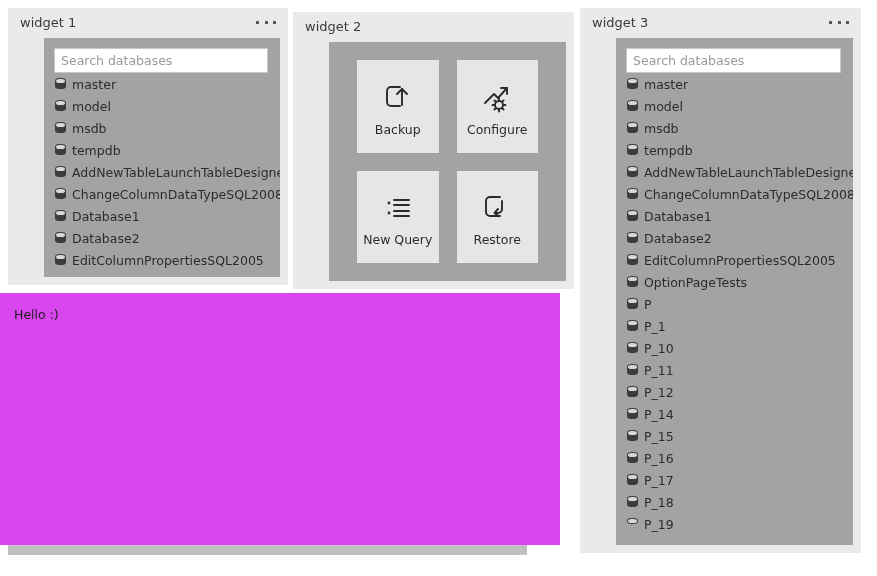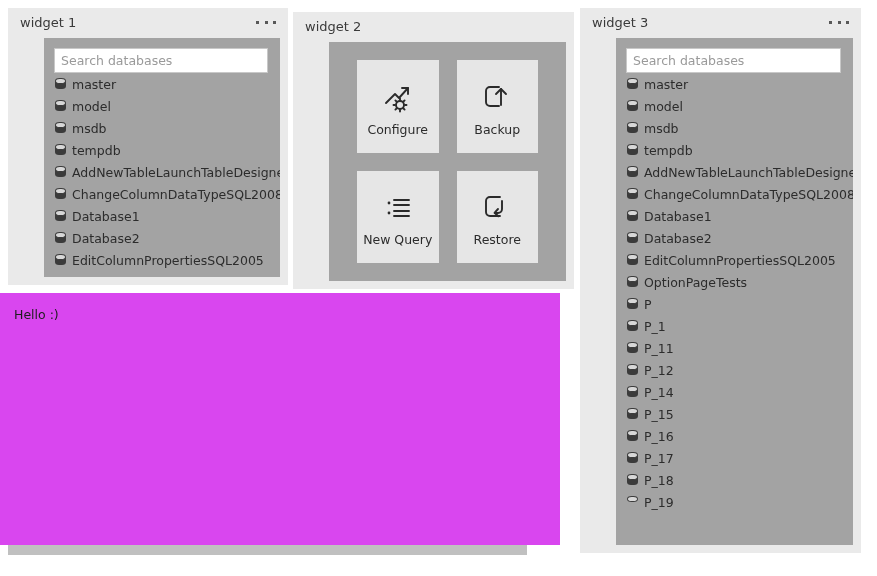--- a/index.html
+++ b/index.html
@@ -259,37 +259,37 @@
 
   <div class="widget" id="widget-2" style="left:293px; top:12px; width:281px; height:277px;">
     <div class="widget-header">
       <div class="widget-title">widget 2</div>
     </div>
     <div class="widget-body">
       <div class="tiles" id="w2-tiles">
           <div class="tile">
             <div class="tile-icon">
               <svg width="34" height="34" viewBox="0 0 34 34" fill="none" stroke="#2b2b2b" stroke-width="1.9" stroke-linecap="round" stroke-linejoin="round">
+                <path d="M19 6 H10 a4 4 0 0 0 -4 4 v11 a4 4 0 0 0 4 4 h9"></path>
+                <path d="M21 24 V8"></path>
+                <path d="M16 13 L21 8 L26 13"></path>
+              </svg>
+            </div>
+            <div class="tile-label">Backup</div>
+          </div>
+          <div class="tile">
+            <div class="tile-icon">
+              <svg width="34" height="34" viewBox="0 0 34 34" fill="none" stroke="#2b2b2b" stroke-width="1.9" stroke-linecap="round" stroke-linejoin="round">
                 <path d="M5 22 L14 13 L18 17 L27 7"></path>
                 <path d="M21 7 H27 V13"></path>
                 <circle cx="19" cy="24" r="4"></circle>
                 <path d="M19 17.5 V19 M19 29 V30.5 M12.5 24 H14 M24 24 H25.5 M14.4 19.4 L15.5 20.5 M22.5 27.5 L23.6 28.6 M23.6 19.4 L22.5 20.5 M15.5 27.5 L14.4 28.6"></path>
               </svg>
             </div>
             <div class="tile-label">Configure</div>
-          </div>
-          <div class="tile">
-            <div class="tile-icon">
-              <svg width="34" height="34" viewBox="0 0 34 34" fill="none" stroke="#2b2b2b" stroke-width="1.9" stroke-linecap="round" stroke-linejoin="round">
-                <path d="M19 6 H10 a4 4 0 0 0 -4 4 v11 a4 4 0 0 0 4 4 h9"></path>
-                <path d="M21 24 V8"></path>
-                <path d="M16 13 L21 8 L26 13"></path>
-              </svg>
-            </div>
-            <div class="tile-label">Backup</div>
           </div>
           <div class="tile">
             <div class="tile-icon">
               <svg width="34" height="34" viewBox="0 0 34 34" fill="none" stroke="#2b2b2b" stroke-width="1.9" stroke-linecap="round" stroke-linejoin="round">
                 <circle cx="8" cy="12" r="1.4" fill="#2b2b2b" stroke="none"></circle>
                 <circle cx="8" cy="22" r="1.4" fill="#2b2b2b" stroke="none"></circle>
                 <path d="M13 9 H28 M13 14 H28 M13 20 H28 M13 25 H28"></path>
               </svg>
             </div>
             <div class="tile-label">New Query</div>
@@ -402,20 +402,27 @@
               <span class="cyl-body"></span>
               <span class="cyl-top"></span>
             </span>
             <span class="db-label">P_1</span>
           </li>
           <li class="db-item">
             <span class="db-icon">
               <span class="cyl-body"></span>
               <span class="cyl-top"></span>
             </span>
+            <span class="db-label">P_10</span>
+          </li>
+          <li class="db-item">
+            <span class="db-icon">
+              <span class="cyl-body"></span>
+              <span class="cyl-top"></span>
+            </span>
             <span class="db-label">P_11</span>
           </li>
           <li class="db-item">
             <span class="db-icon">
               <span class="cyl-body"></span>
               <span class="cyl-top"></span>
             </span>
             <span class="db-label">P_12</span>
           </li>
           <li class="db-item">

